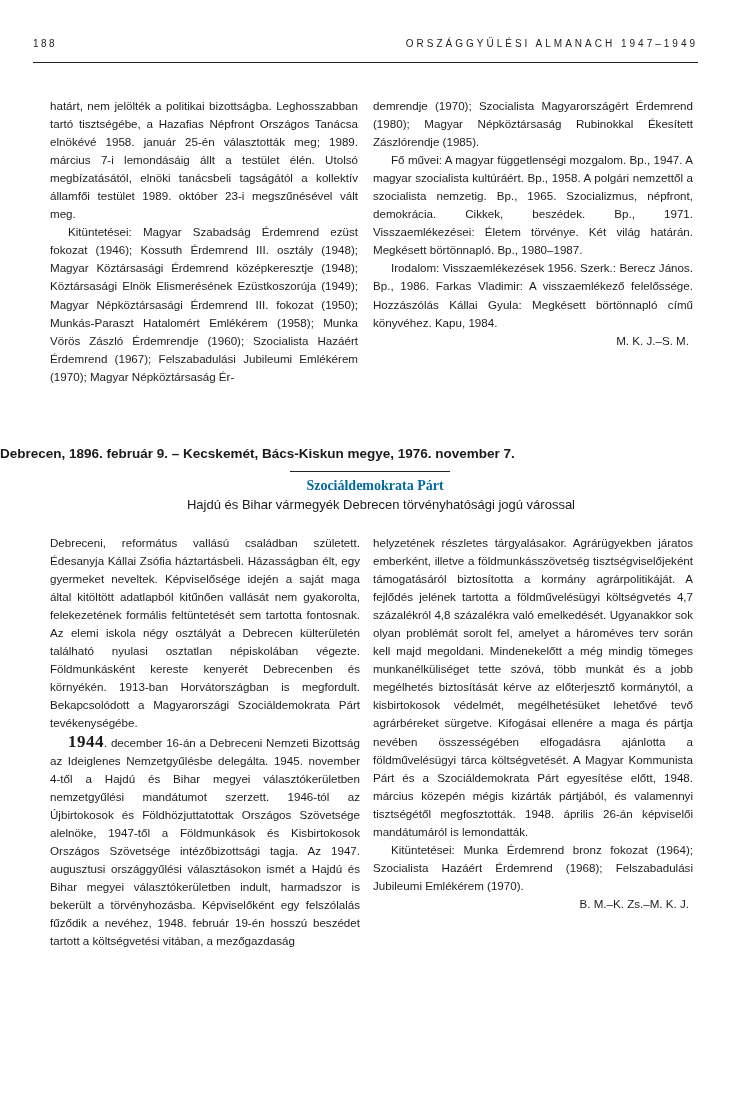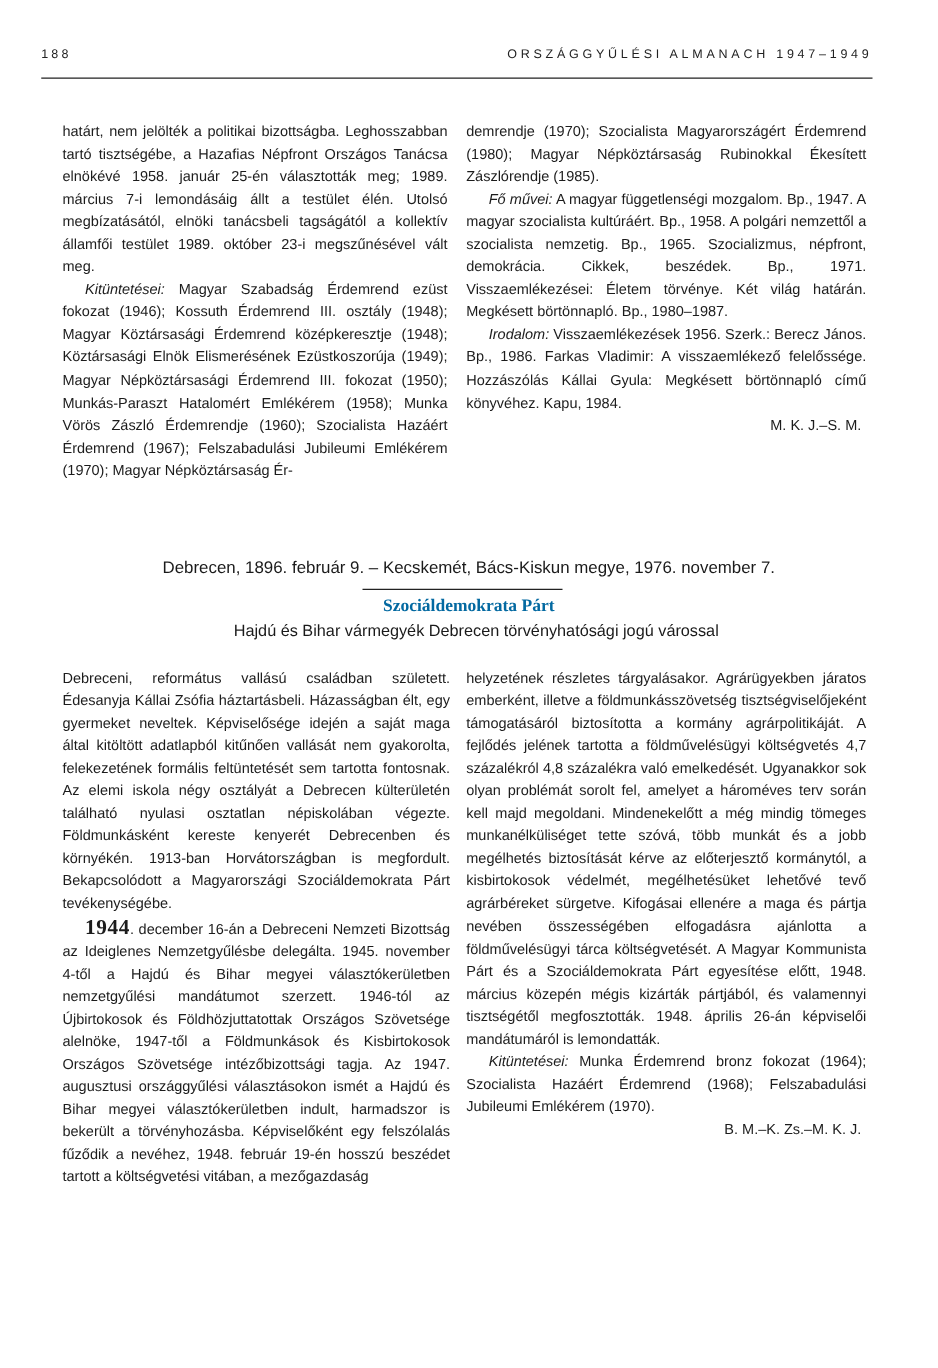--- a/index.html
+++ b/index.html
@@ -7,31 +7,31 @@
   .page { position: absolute; left: 0; top: 0; width: 750px; height: 881px; }
 
   .running-head { position: absolute; left: 33px; right: 52px; top: 38px; height: 16px; }
   .page-number { position: absolute; left: 0; top: 0; font-size: 10px; letter-spacing: 2.5px; color: #222; }
   .almanac-title { position: absolute; right: 0; top: 0; font-size: 10px; letter-spacing: 3px; color: #222; text-transform: uppercase; }
   .head-rule { position: absolute; left: 33px; right: 52px; top: 62px; height: 1px; background: #222; }
 
   .col { position: absolute; width: 308px; font-size: 11.6px; line-height: 18.05px; text-align: justify; color: #1c1c1c; }
   .col p { margin: 0; }
   .col p.indent { text-indent: 18px; }
-  .col .label { font-style: italic; }
+  .col .label { }
   .col .sig { text-align: right; padding-right: 4px; }
   .col .journal { }
 
   .col-top-left { left: 50px; top: 97px; }
   .col-top-right { left: 373px; top: 97px; width: 320px; }
   .col-bottom-left { left: 50px; top: 534px; width: 310px; }
   .col-bottom-right { left: 373px; top: 534px; width: 320px; }
 
   .entry-name { position: absolute; left: 0; right: 0; top: 396px; text-align: center; font-family: "Liberation Serif", "DejaVu Serif", serif; font-size: 38px; letter-spacing: 9px; color: #1a1a1a; font-weight: normal; }
-  .entry-life { position: absolute; left: 0; right: 0; top: 446px; text-align: center; font-size: 13.5px; color: #1a1a1a; }
+  .entry-life { position: absolute; left: 0; right: 0; top: 446px; font-size: 13.5px; color: #1a1a1a; font-weight: bold; }
   .entry-rule { position: absolute; left: 290px; width: 160px; top: 471px; height: 1px; background: #222; }
   .entry-party { position: absolute; left: 0; right: 0; top: 478px; text-align: center; font-family: "Liberation Serif", "DejaVu Serif", serif; font-weight: bold; font-size: 14px; color: #0369a1; }
   .entry-district { position: absolute; left: 0; right: 0; top: 497px; text-align: center; font-size: 13px; color: #1a1a1a; padding-left: 12px; }
 
   .dropyear { font-family: "Liberation Serif", "DejaVu Serif", serif; font-size: 17px; font-weight: bold; letter-spacing: 0.5px; }
 </style>
 </head>
 <body>
 
 <div class="page">

